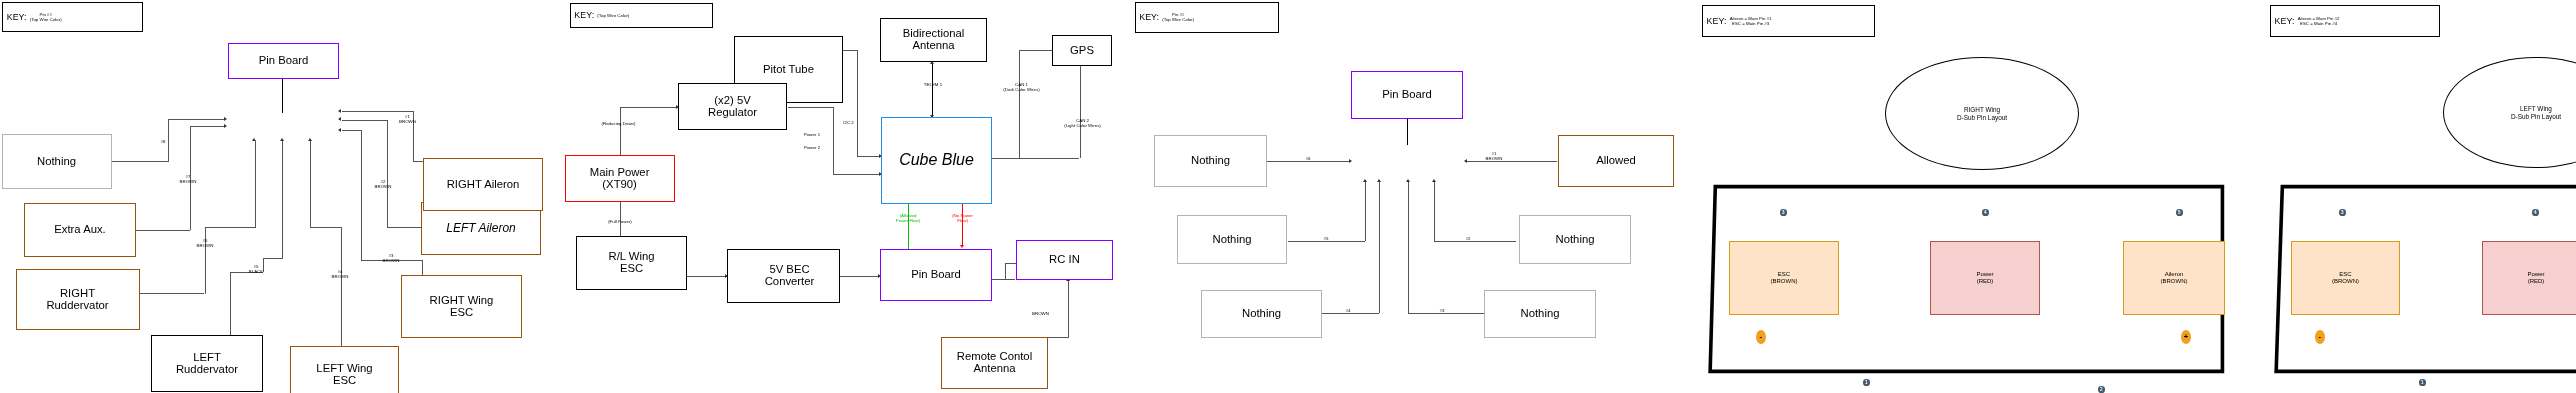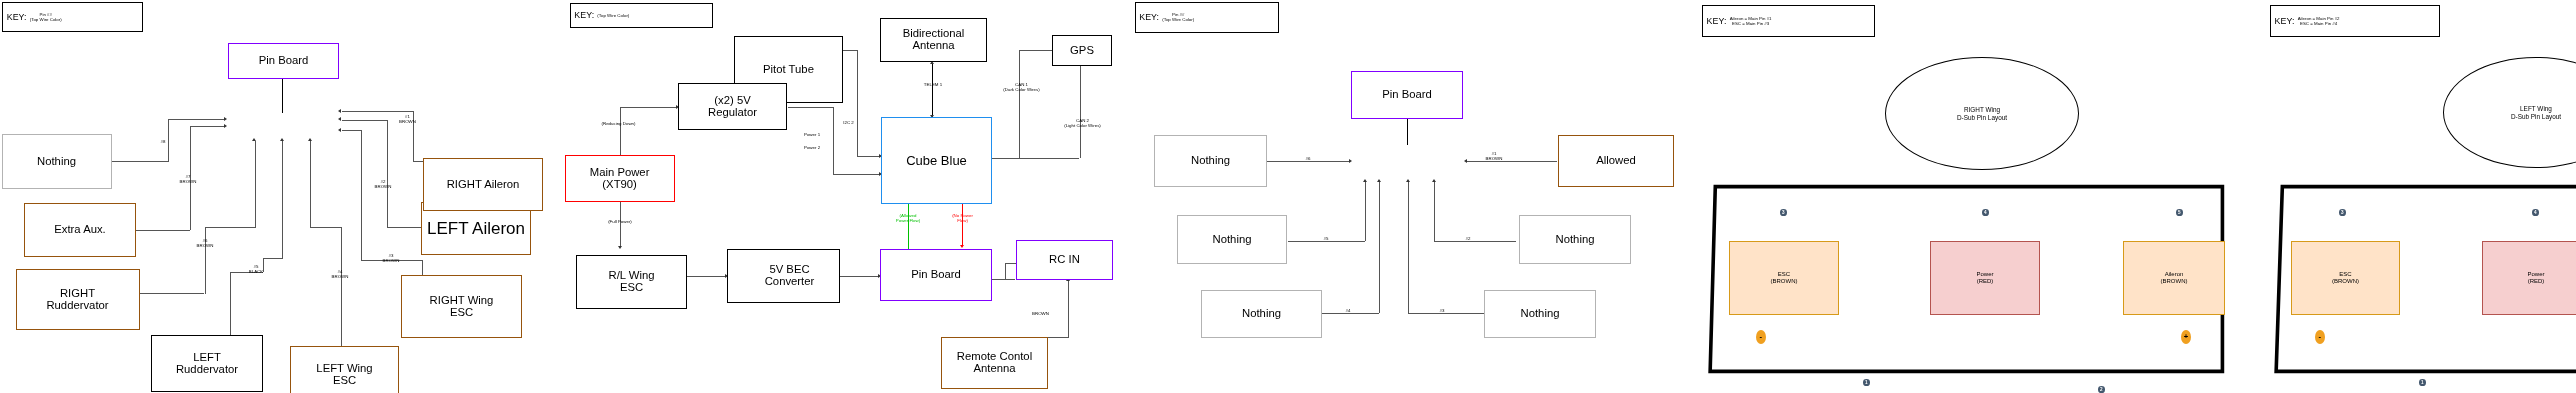--- a/index.html
+++ b/index.html
@@ -142,21 +142,21 @@
 
     <div class="node b-black" style="left:151px;top:335px;width:112px;height:57px;font-size:11.3px;">LEFT
 Ruddervator</div>
 
     <div class="node b-brown" style="left:290px;top:346px;width:109px;height:57px;font-size:11.3px;">LEFT Wing
 ESC</div>
 
     <div class="node b-brown" style="left:401px;top:275px;width:121px;height:63px;font-size:11.3px;">RIGHT Wing
 ESC</div>
 
-    <div class="node b-brown" style="left:421px;top:202px;width:110px;height:53px;font-size:17px;">LEFT Aileron</div>
+    <div class="node b-brown" style="left:421px;top:202px;width:120px;height:53px;font-size:12px;font-style:italic;">LEFT Aileron</div>
 
     <div class="node b-brown" style="left:423px;top:134px;width:120px;height:53px;font-size:11.3px;margin-top:24px;">RIGHT Aileron</div>
 
     <div class="wlab" style="left:387px;top:114px;width:41px;">#1
 BROWN</div>
     <div class="wlab" style="left:362px;top:179px;width:42px;">#2
 BROWN</div>
     <div class="wlab" style="left:370px;top:253px;width:42px;">#3
 BROWN</div>
     <div class="wlab" style="left:319px;top:269px;width:42px;">#4
@@ -237,23 +237,23 @@
 Antenna</div>
 
     <div class="node b-black" style="left:490px;top:35px;width:60px;height:31px;font-size:11.3px;">GPS</div>
 
     <div class="node b-black" style="left:116px;top:83px;width:109px;height:47px;font-size:11.3px;">(x2) 5V
 Regulator</div>
 
     <div class="node b-red" style="left:2.6px;top:155px;width:110px;height:47px;font-size:11.3px;">Main Power
 (XT90)</div>
 
-    <div class="node b-blue" style="left:319px;top:117px;width:111px;height:87px;font-size:13px;">Cube Blue</div>
-
-    <div class="node b-black" style="left:14px;top:255px;width:111px;height:54px;font-size:11.3px;">R/L Wing
+    <div class="node b-blue" style="left:319px;top:117px;width:111px;height:87px;font-size:16px;font-style:italic;">Cube Blue</div>
+
+    <div class="node b-black" style="left:14px;top:236px;width:111px;height:54px;font-size:11.3px;">R/L Wing
 ESC</div>
 
     <div class="node b-black" style="left:165px;top:249px;width:113px;height:54px;font-size:11.3px;padding-left:12px;">5V BEC
 Converter</div>
 
     <div class="node b-purple" style="left:318px;top:249px;width:112px;height:52px;font-size:11.3px;">Pin Board</div>
 
     <div class="node b-purple" style="left:454px;top:240px;width:97px;height:40px;font-size:11.3px;">RC IN</div>
 
     <div class="node b-brown" style="left:379px;top:337px;width:107px;height:52px;font-size:11.3px;">Remote Contol

